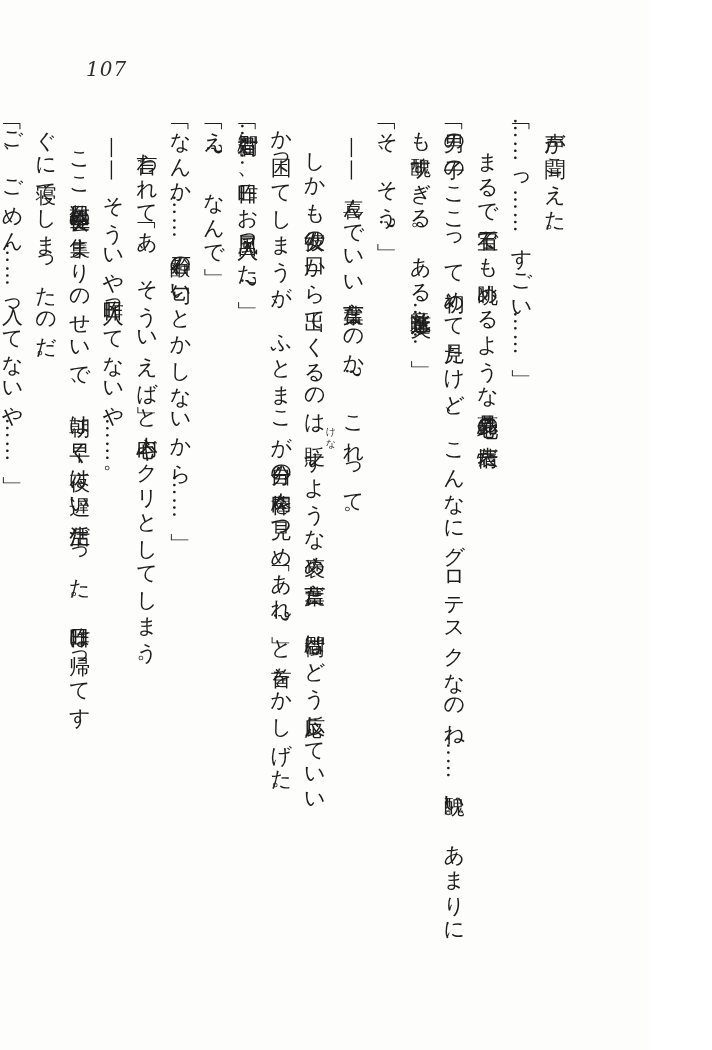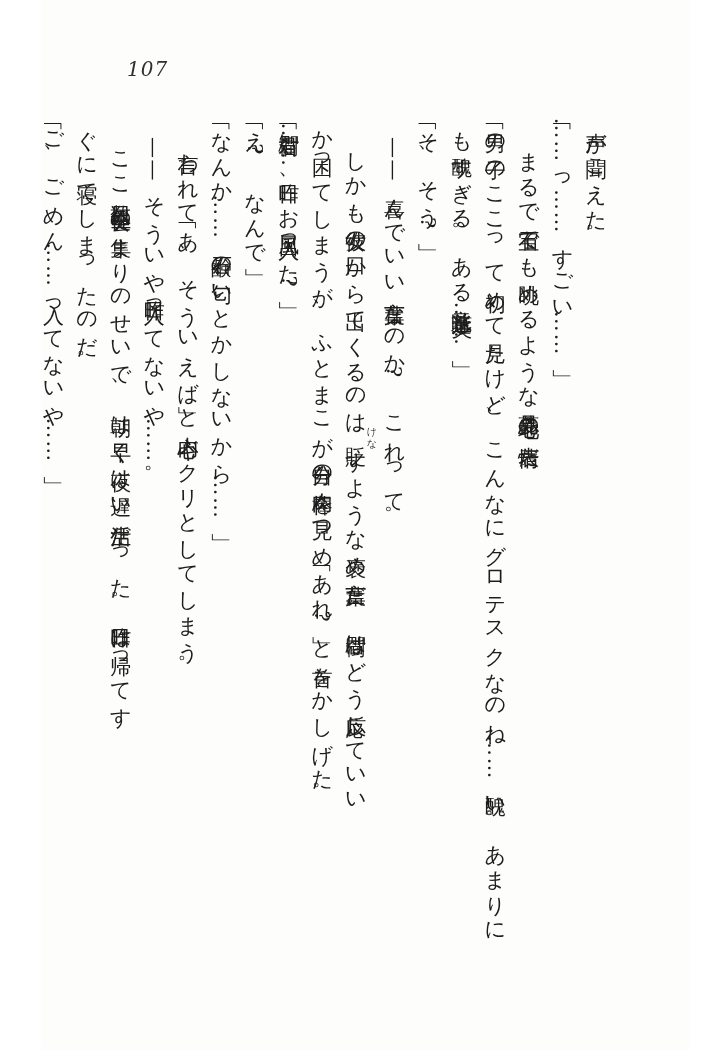--- a/index.html
+++ b/index.html
@@ -9,21 +9,20 @@
     height: 1050px;
     background: #ffffff;
   }
   .page {
     position: relative;
     width: 649px;
     height: 1050px;
     background: #fdfdfc;
     overflow: hidden;
     font-family: "DejaVu Serif", serif;
-    margin-left: 41px;
   }
   .page-number {
     position: absolute;
     left: 86px;
     top: 57px;
     font-family: "DejaVu Serif", serif;
     font-style: italic;
     font-size: 20px;
     letter-spacing: 1px;
     color: #2f2f2f;

